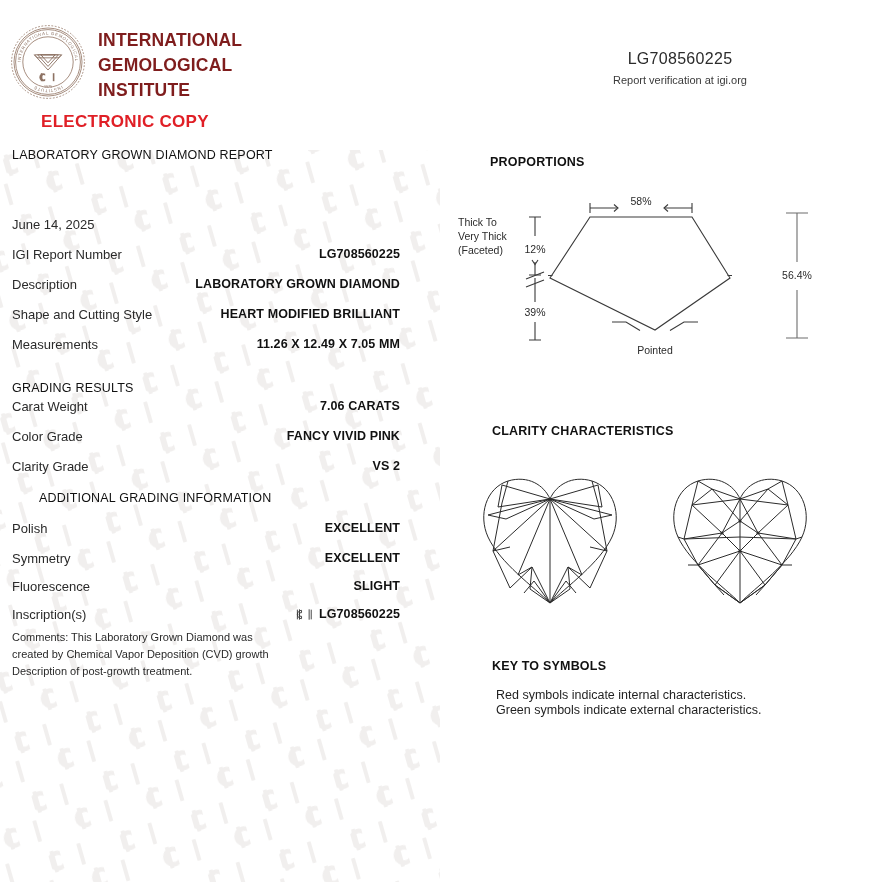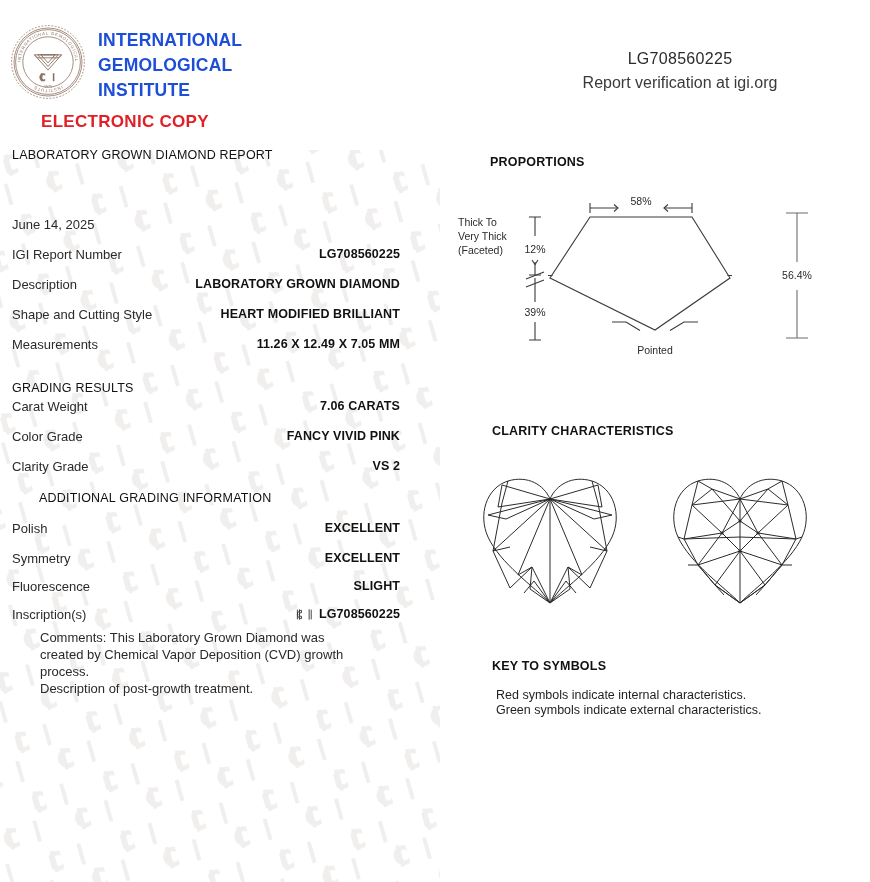--- a/index.html
+++ b/index.html
@@ -27,29 +27,29 @@
   #watermark svg { display: block; }
 
   
   #header { position: absolute; left: 0; top: 0; width: 870px; height: 110px; z-index: 2; }
 
   #logo-seal { position: absolute; left: 8px; top: 22px; width: 80px; height: 80px; }
 
   #brand {
     position: absolute; left: 98px; top: 28px;
     font-weight: bold; font-size: 17.5px; line-height: 25px;
-    letter-spacing: 0.2px; color: #1d4ed8;
+    letter-spacing: 0.2px; color: #7f1d1d;
   }
 
   #report-no-block {
     position: absolute; left: 520px; top: 50px;
     width: 320px; text-align: center;
   }
   #report-no { font-size: 16px; color: #2b2b2b; letter-spacing: 0.3px; }
-  #verify-line { font-size: 16px; color: #3a3a3a; margin-top: 6px; }
+  #verify-line { font-size: 11px; color: #3a3a3a; margin-top: 6px; }
 
   #electronic-copy {
     position: absolute; left: 41px; top: 112px;
     font-size: 17px; font-weight: bold; color: #e01f26;
     letter-spacing: 0.3px; z-index: 2;
   }
 
   
   #left-col { position: absolute; left: 0; top: 145px; width: 440px; z-index: 2; }
 
@@ -89,21 +89,21 @@
   #r-polish   { top: 376px; }
   #r-symmetry { top: 406px; }
   #r-fluo     { top: 434px; }
   #r-inscr    { top: 462px; }
 
   #inscr-value { display: flex; align-items: center; gap: 5px; }
   #inscr-logo { width: 18px; height: 13px; display: block; }
 
   #comments {
     position: absolute; left: 12px; top: 484px; width: 400px;
-    font-size: 13px; line-height: 17px; color: #2a2a2a; margin-left: 28px;
+    font-size: 11px; line-height: 17px; color: #2a2a2a;
   }
   #comments div { white-space: pre-wrap; }
 
   
   #right-col { position: absolute; left: 440px; top: 0; width: 430px; height: 882px; z-index: 2; }
 
   #prop-title    { position: absolute; left: 38px; top: 155px; font-size: 12.5px; font-weight: bold; letter-spacing: .2px; }
   #clarity-title { position: absolute; left: 40px; top: 424px; font-size: 12.5px; font-weight: bold; letter-spacing: .2px; }
   #keysym-title  { position: absolute; left: 40px; top: 659px; font-size: 12.5px; font-weight: bold; letter-spacing: .2px; }
 
@@ -261,21 +261,20 @@
           <path d="M5,1.5 L5,16.5 M19,1.5 L19,16.5"></path>
         </g>
       </svg>
       <span>LG708560225</span>
     </span>
   </div>
 
   <div id="comments">
     <div>Comments: This Laboratory Grown Diamond was</div>
     <div>created by Chemical Vapor Deposition (CVD) growth</div>
-    <div>process.</div>
     <div>Description of post-growth treatment.</div>
   </div>
 </div>
 
 <div id="right-col">
 
   <div id="prop-title" class="section-title">PROPORTIONS</div>
 
   <svg id="prop-svg" width="430" height="200" viewBox="0 0 430 200" font-family="'Liberation Sans', sans-serif">
     <g stroke="#3a3a3a" stroke-width="1.1" fill="none" stroke-linejoin="miter">

